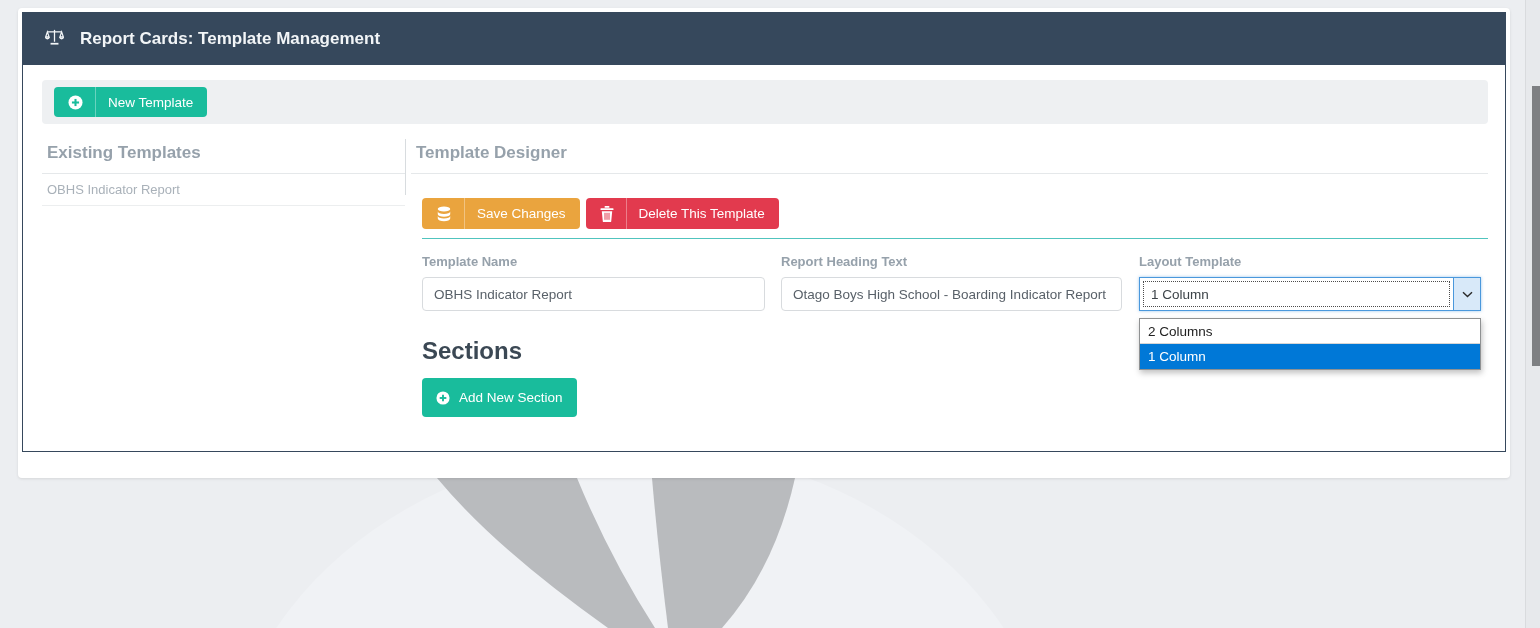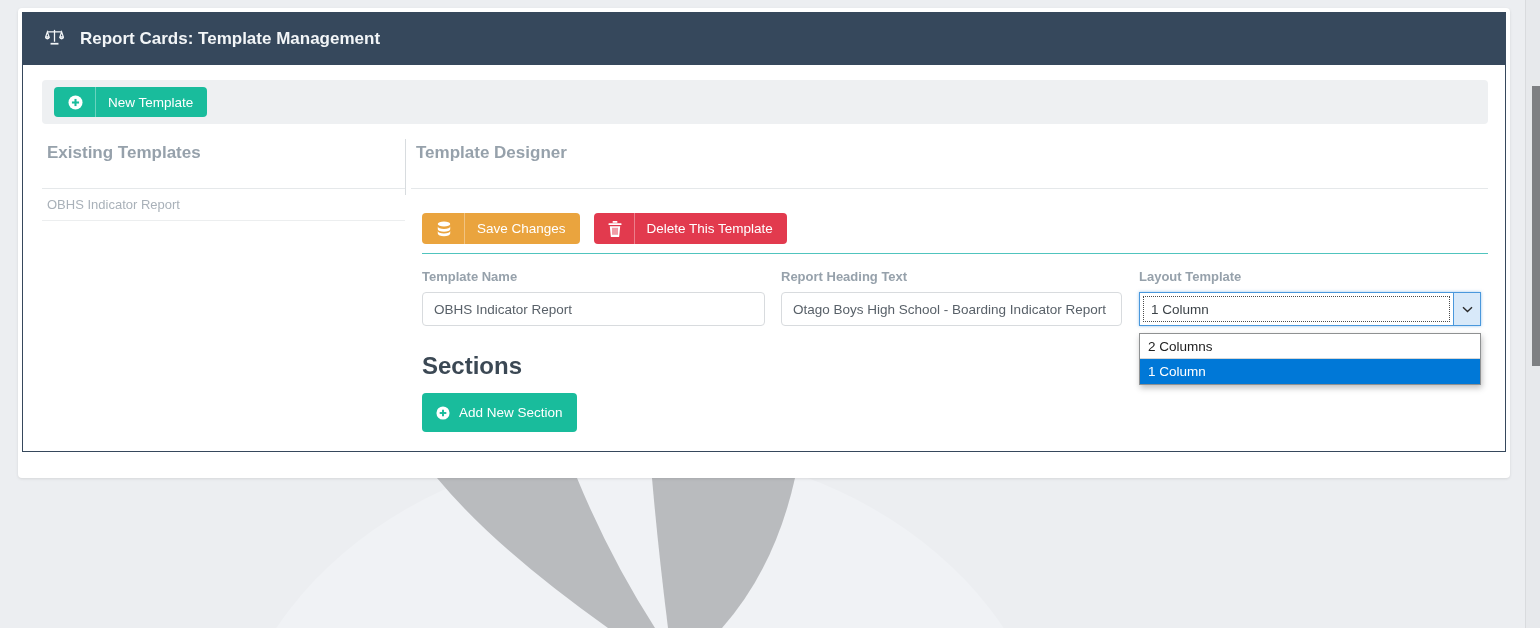--- a/index.html
+++ b/index.html
@@ -45,28 +45,28 @@
   .btn-orange { background: #eaa43e; height: 31px; }
   .btn-red    { background: #e23a4e; height: 31px; }
 
   
   .columns { display: flex; position: relative; }
   .col-divider { position: absolute; left: 363px; top: 2px; width: 1px; height: 56px; background: #d8dcdf; }
   .col-left  { width: 363px; }
   .col-right { flex: 1; padding-left: 6px; }
   .col-heading {
     font-size: 17px; font-weight: bold; color: #96a1ab;
-    padding: 6px 5px 25px 5px; border-bottom: 1px solid #e5e8ea;
+    padding: 6px 5px 10px 5px; border-bottom: 1px solid #e5e8ea;
   }
   .tpl-list-item {
     font-size: 13px; color: #a9b1b9; padding: 8px 5px; border-bottom: 1px solid #eceeef;
   }
 
   .designer-content { padding-left: 11px; }
-  .action-row { margin-top: 24px; display: flex; gap: 14px; }
+  .action-row { margin-top: 24px; display: flex; gap: 6px; }
   .teal-rule { border: none; border-top: 1px solid #50c4be; margin: 9px 0 0 0; }
 
   
   .fields-row { display: flex; margin-top: 15px; }
   .field { display: flex; flex-direction: column; }
   .field-name    { width: 343px; margin-right: 16px; }
   .field-heading { width: 341px; margin-right: 17px; }
   .field-layout  { width: 342px; position: relative; }
   .field label { font-size: 13px; font-weight: bold; color: #96a1ab; margin-bottom: 8px; }
   .text-input {

